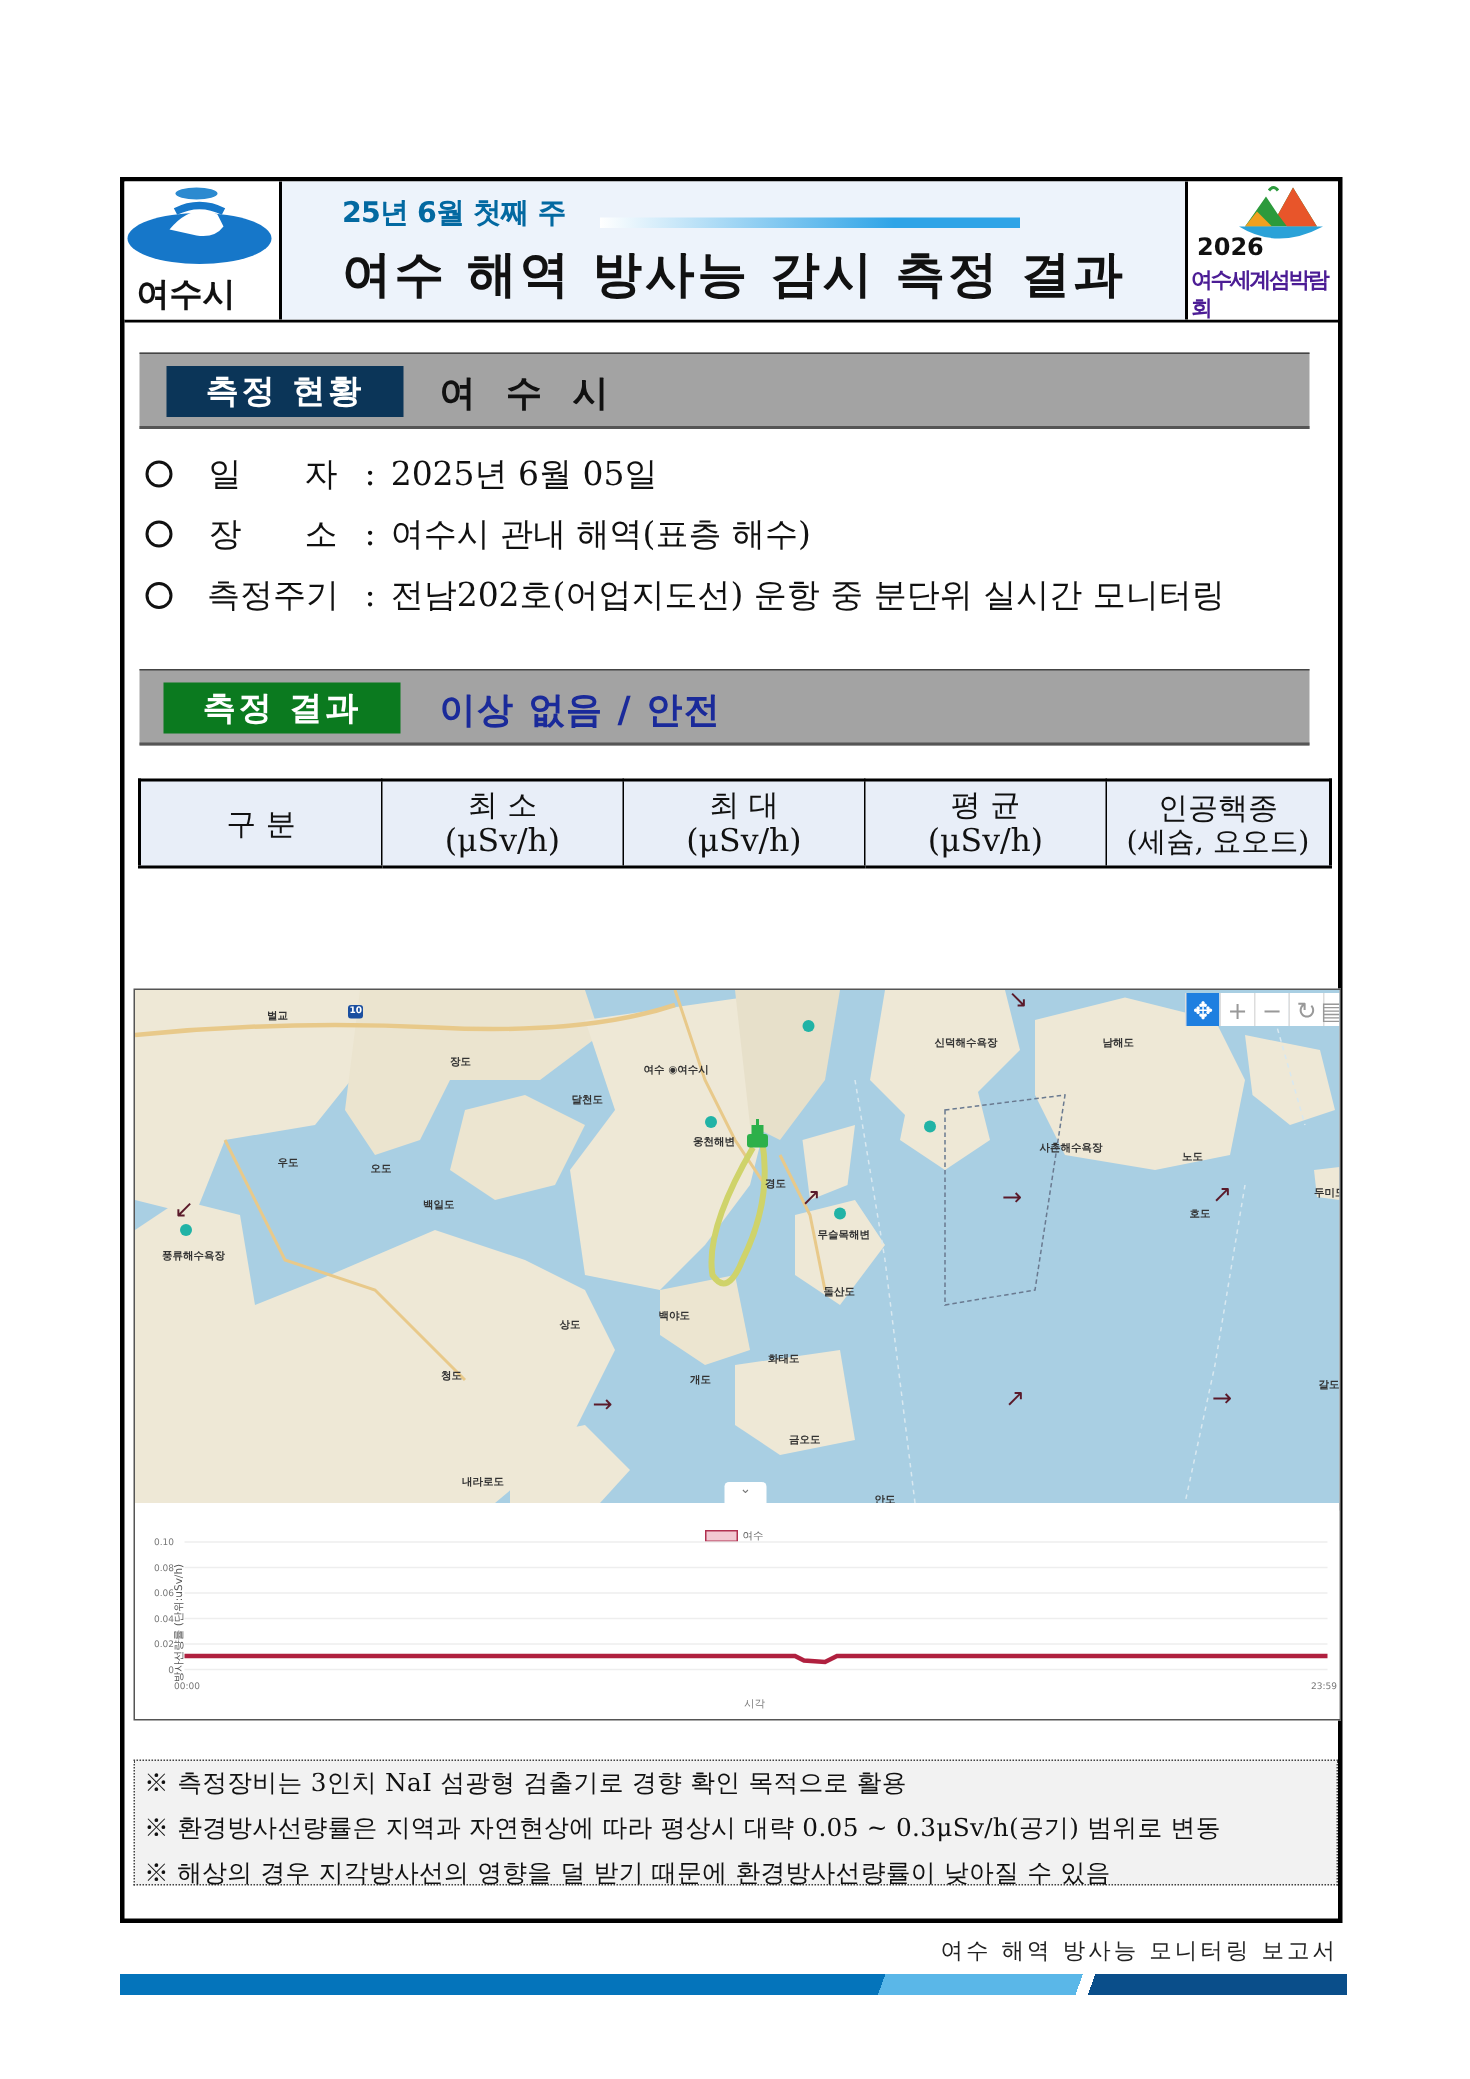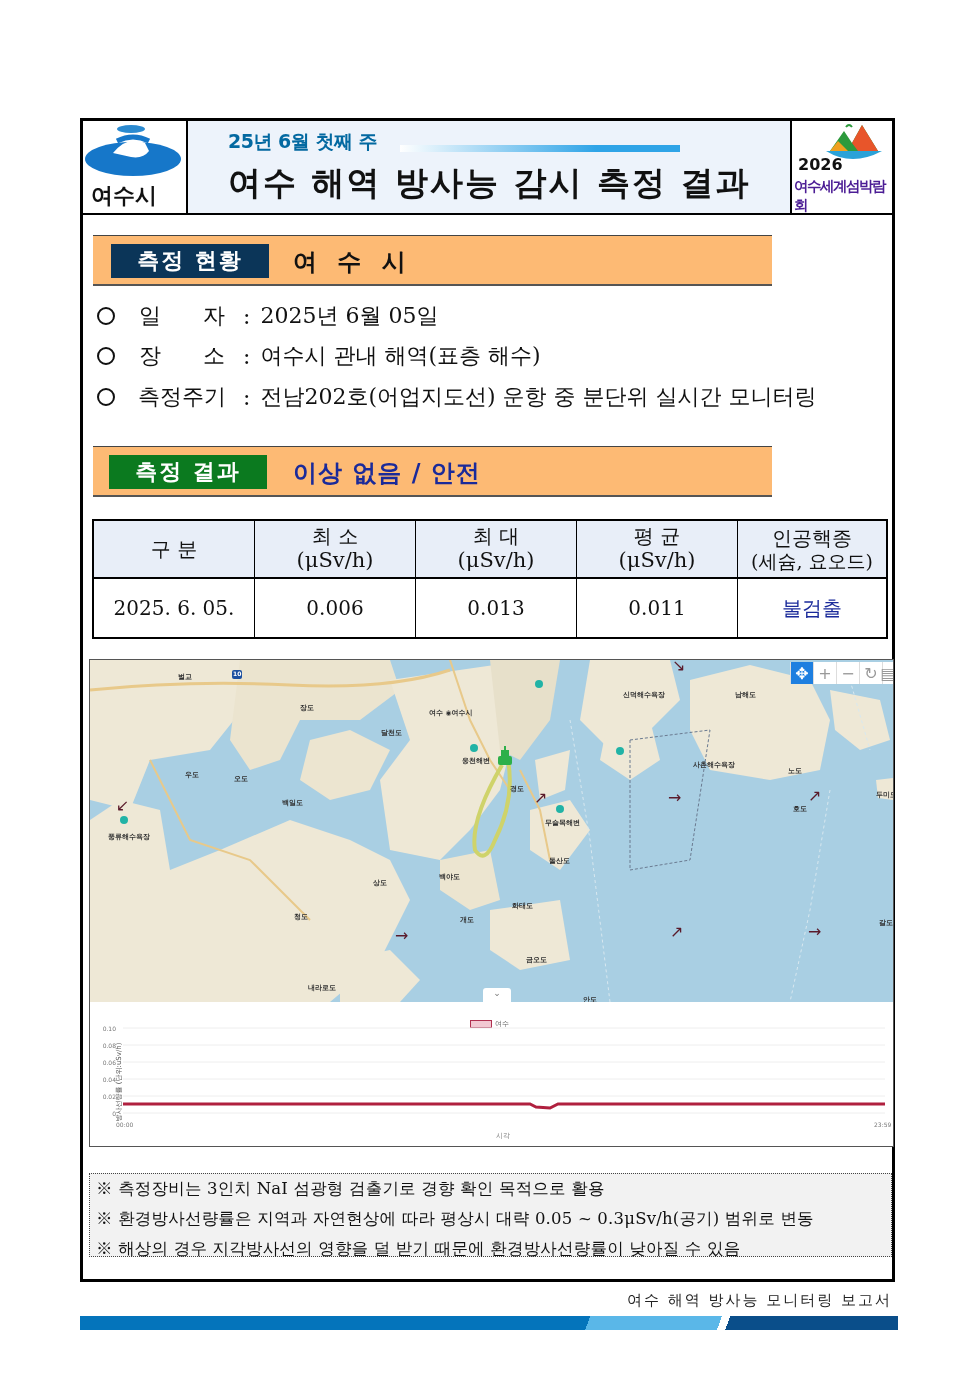--- a/index.html
+++ b/index.html
@@ -10,21 +10,21 @@
   .logo-l { position:absolute; left:0; top:0; width:103px; height:92px; border-right:2px solid #000; background:#fff; }
   .logo-r { position:absolute; right:0; top:0; width:100px; height:92px; border-left:2px solid #000; background:#fff; }
   .hdr-mid { position:absolute; left:105px; top:0; right:102px; height:92px; background:#edf3fb; }
   .week { position:absolute; left:40px; top:8px; font-size:19px; color:#0369a1; font-weight:bold; letter-spacing:-0.5px; }
   .week-bar { position:absolute; left:212px; top:24px; width:280px; height:7px; background:linear-gradient(90deg,#ffffff,#2fa4e7 70%); }
   .title { position:absolute; left:40px; top:40px; font-size:33px; font-weight:bold; letter-spacing:2px; color:#111; }
   .yeosu-txt { position:absolute; left:8px; top:60px; font-size:22px; font-weight:bold; color:#111; }
   .expo-txt1 { position:absolute; left:6px; top:34px; font-size:16px; font-weight:bold; color:#111; }
   .expo-txt2 { position:absolute; left:2px; top:56px; font-size:14.5px; font-weight:bold; color:#4c1d95; letter-spacing:-1.5px; }
 
-  .sec-bar { position:absolute; left:10px; width:679px; height:48px; background:#fdba74; border-top:1px solid #444; border-bottom:2px solid #555; }
+  .sec-bar { position:absolute; left:10px; width:780px; height:48px; background:#a3a3a3; border-top:1px solid #444; border-bottom:2px solid #555; }
   .sec-tag { position:absolute; left:18px; top:8px; height:34px; width:158px; color:#fff; font-size:22px; font-weight:bold; display:flex; align-items:center; justify-content:center; letter-spacing:2px; }
   .sec-val { position:absolute; left:200px; top:10px; font-size:24px; font-weight:bold; letter-spacing:6px; }
 
   .info { position:absolute; left:14px; font-size:22px; font-family:"DejaVu Serif", serif; display:flex; align-items:center; white-space:nowrap;text-align:center; }
   .info .circ { width:14px; height:14px; border:2px solid #111; border-radius:50%; margin-right:12px; }
   .info .lbl { display:inline-block; width:110px; letter-spacing:0px; }
   .info .sep { margin:0 10px 0 6px; }
 
   table.res { position:absolute; left:9px; top:398px; width:796px; border-collapse:collapse; font-family:"DejaVu Serif", serif; }
   table.res th { background:#e8eef8; border:1.5px solid #000; font-weight:normal; font-size:20px; height:54px; line-height:1.2; }
@@ -120,27 +120,20 @@
   </div>
 
   <table class="res">
     <tbody>
         <tr class="head-row">
       <th style="width:158px;"><span>구 분</span></th>
       <th style="width:158px;"><span>최 소</span><span class="unit">(μSv/h)</span></th>
       <th style="width:158px;"><span>최 대</span><span class="unit">(μSv/h)</span></th>
       <th style="width:158px;"><span>평 균</span><span class="unit">(μSv/h)</span></th>
       <th><span>인공핵종</span><span class="unit" style="font-size:19px">(세슘, 요오드)</span></th>
-    </tr>
-    <tr>
-      <td>2025. 6. 05.</td>
-      <td>0.006</td>
-      <td>0.013</td>
-      <td>0.011</td>
-      <td style="color:#1a2a9a;">불검출</td>
     </tr>
   </tbody>
     </table>
 
   <div class="mapbox">
     <div class="map">
       <svg width="803" height="342" viewBox="0 0 803 342" style="position:absolute;left:0;top:0">
 
         <path d="M0 0 L150 0 L160 40 L120 90 L60 100 L40 150 L0 140 Z" fill="#eee8d6"></path>
         <path d="M0 160 L30 140 L70 150 L80 210 L130 190 L200 160 L260 180 L300 200 L320 240 L290 300 L240 342 L0 342 Z" fill="#eee8d6"></path>
@@ -192,21 +185,21 @@
       <span class="map-lbl" style="left:291px;top:68px;">달천도</span>
       <span class="map-lbl" style="left:339px;top:48px;">여수 ◉여수시</span>
       <span class="map-lbl" style="left:372px;top:96px;">웅천해변</span>
       <span class="map-lbl" style="left:533px;top:30px;">신덕해수욕장</span>
       <span class="map-lbl" style="left:645px;top:30px;">남해도</span>
       <span class="map-lbl" style="left:603px;top:100px;">사촌해수욕장</span>
       <span class="map-lbl" style="left:698px;top:106px;">노도</span>
       <span class="map-lbl" style="left:703px;top:144px;">호도</span>
       <span class="map-lbl" style="left:786px;top:130px;">두미도</span>
       <span class="map-lbl" style="left:95px;top:110px;">우도</span>
-      <span class="map-lbl" style="left:144px;top:114px;">오도</span>
+      <span class="map-lbl" style="left:157px;top:114px;">오도</span>
       <span class="map-lbl" style="left:192px;top:138px;">백일도</span>
       <span class="map-lbl" style="left:18px;top:172px;">풍류해수욕장</span>
       <span class="map-lbl" style="left:420px;top:124px;">경도</span>
       <span class="map-lbl" style="left:455px;top:158px;">무슬목해변</span>
       <span class="map-lbl" style="left:283px;top:218px;">상도</span>
       <span class="map-lbl" style="left:349px;top:212px;">백야도</span>
       <span class="map-lbl" style="left:370px;top:255px;">개도</span>
       <span class="map-lbl" style="left:422px;top:241px;">화태도</span>
       <span class="map-lbl" style="left:459px;top:196px;">돌산도</span>
       <span class="map-lbl" style="left:436px;top:295px;">금오도</span>

